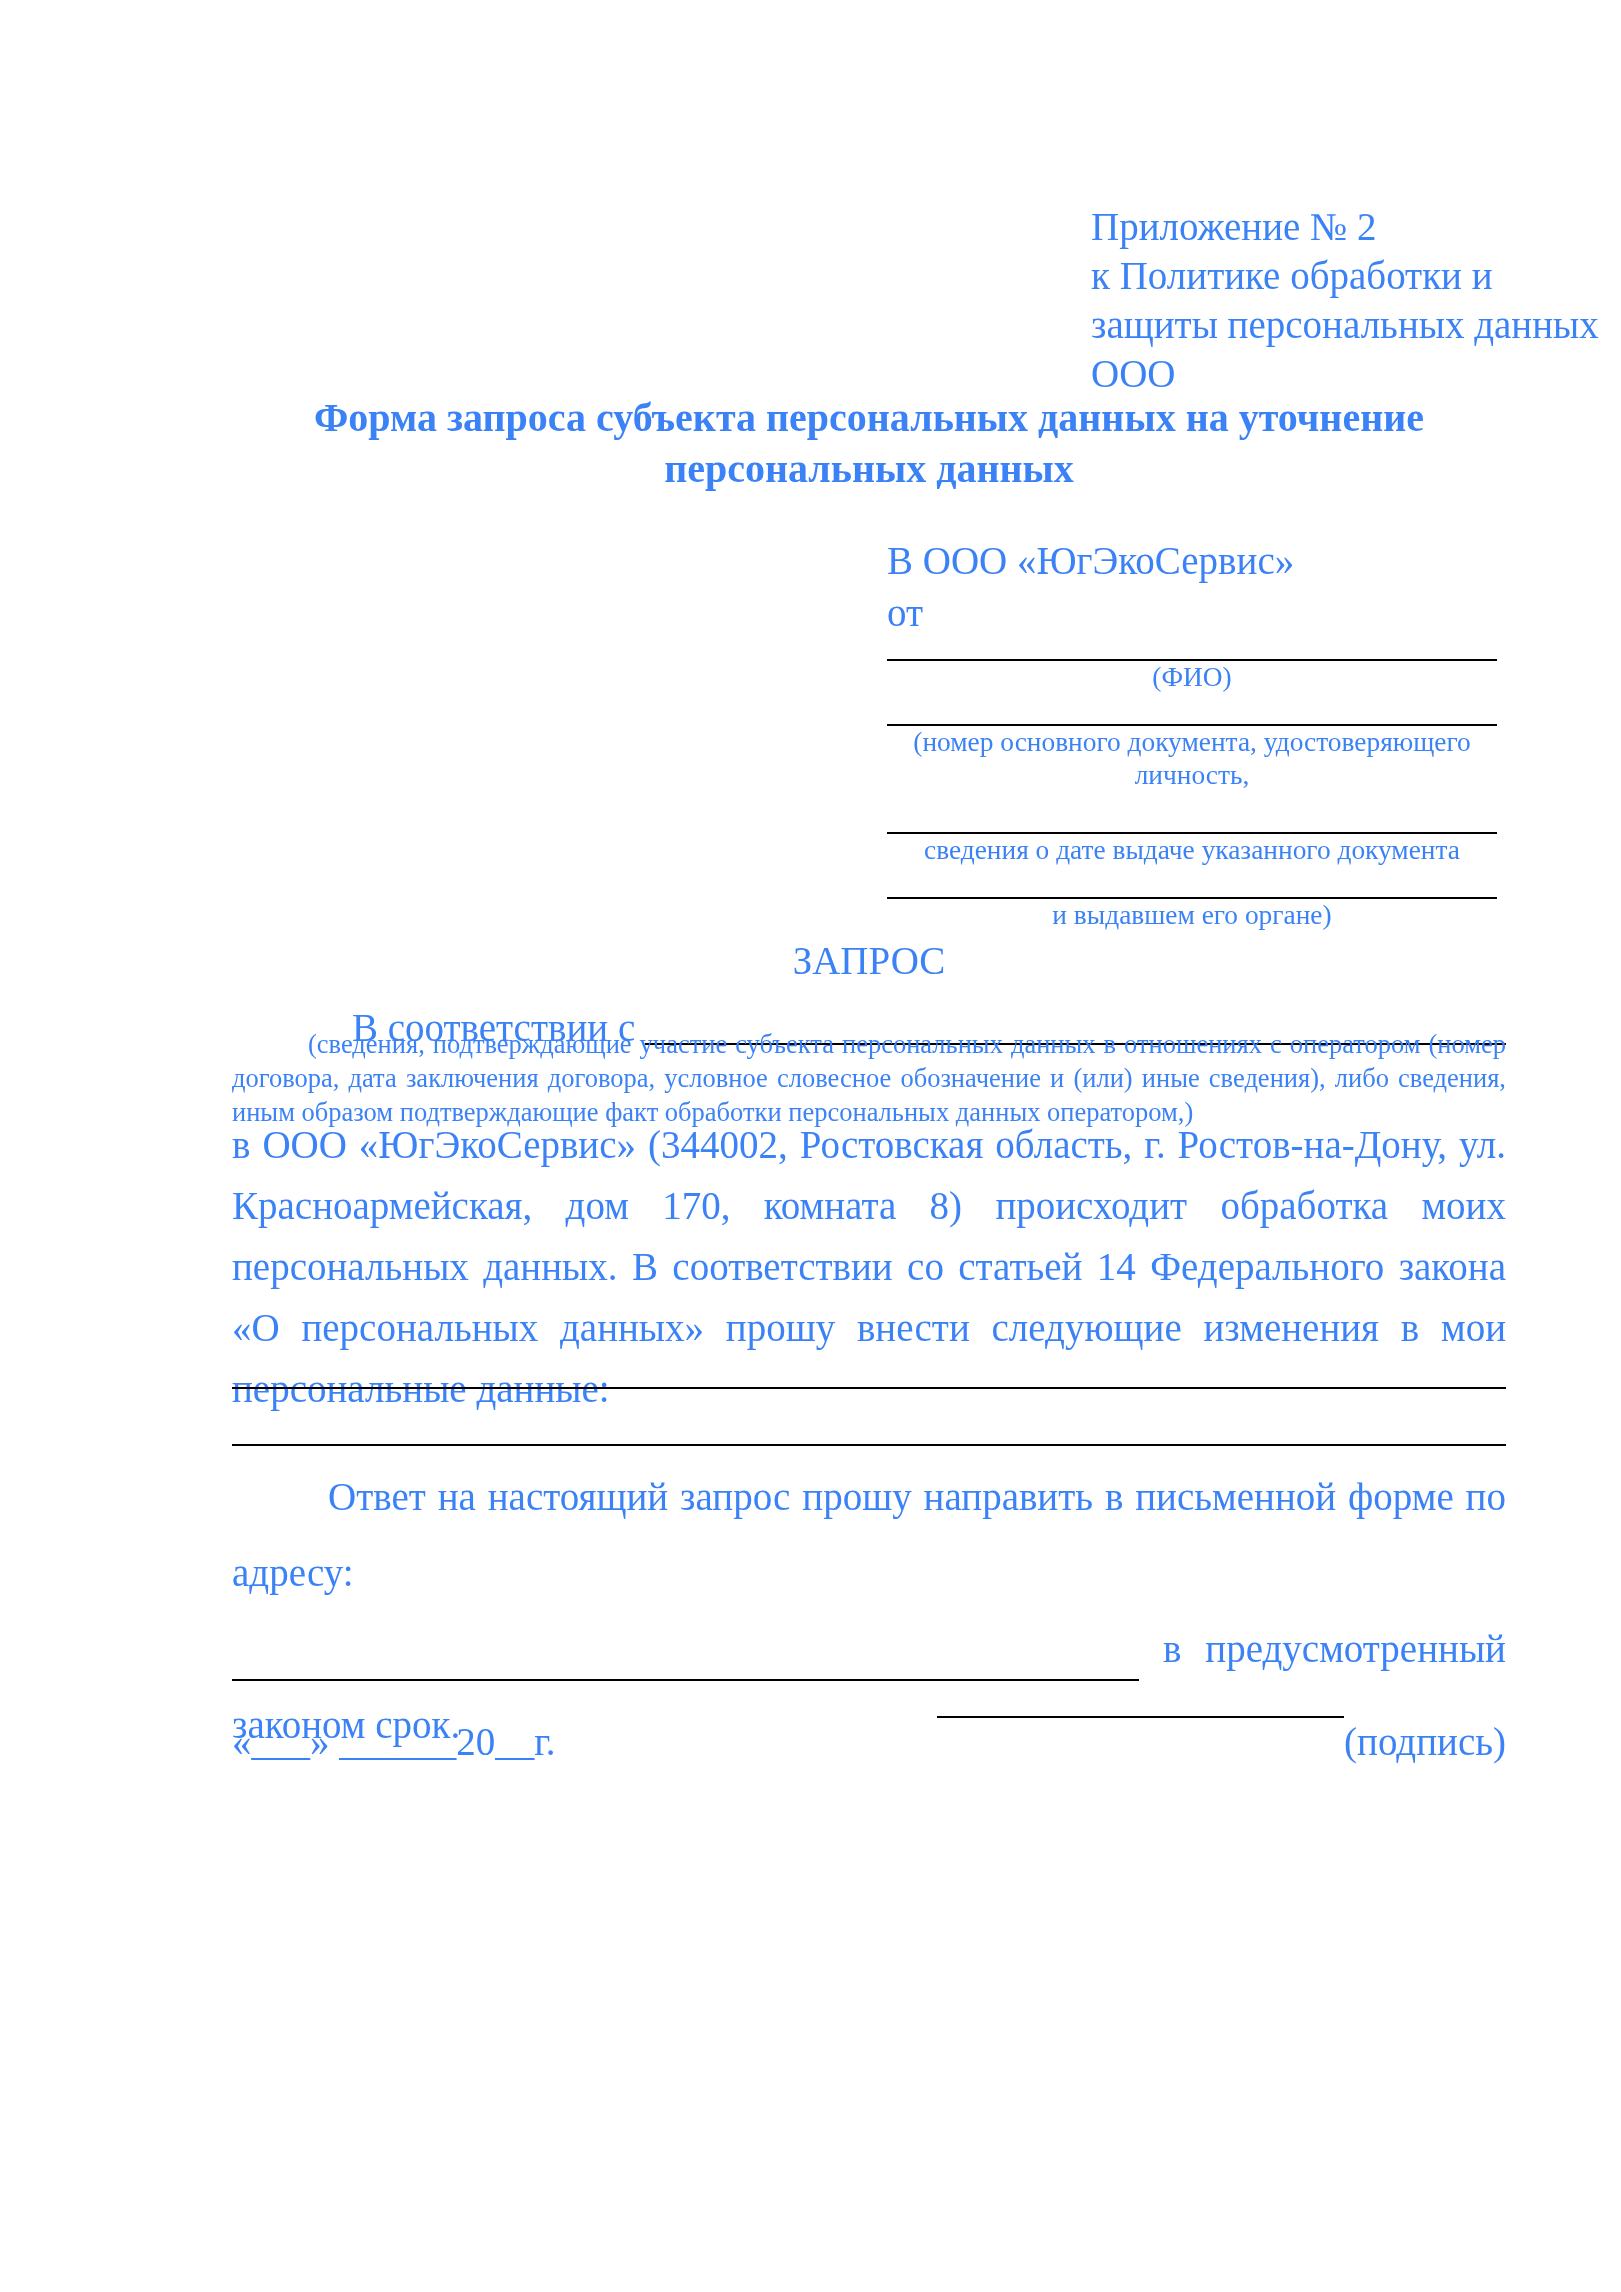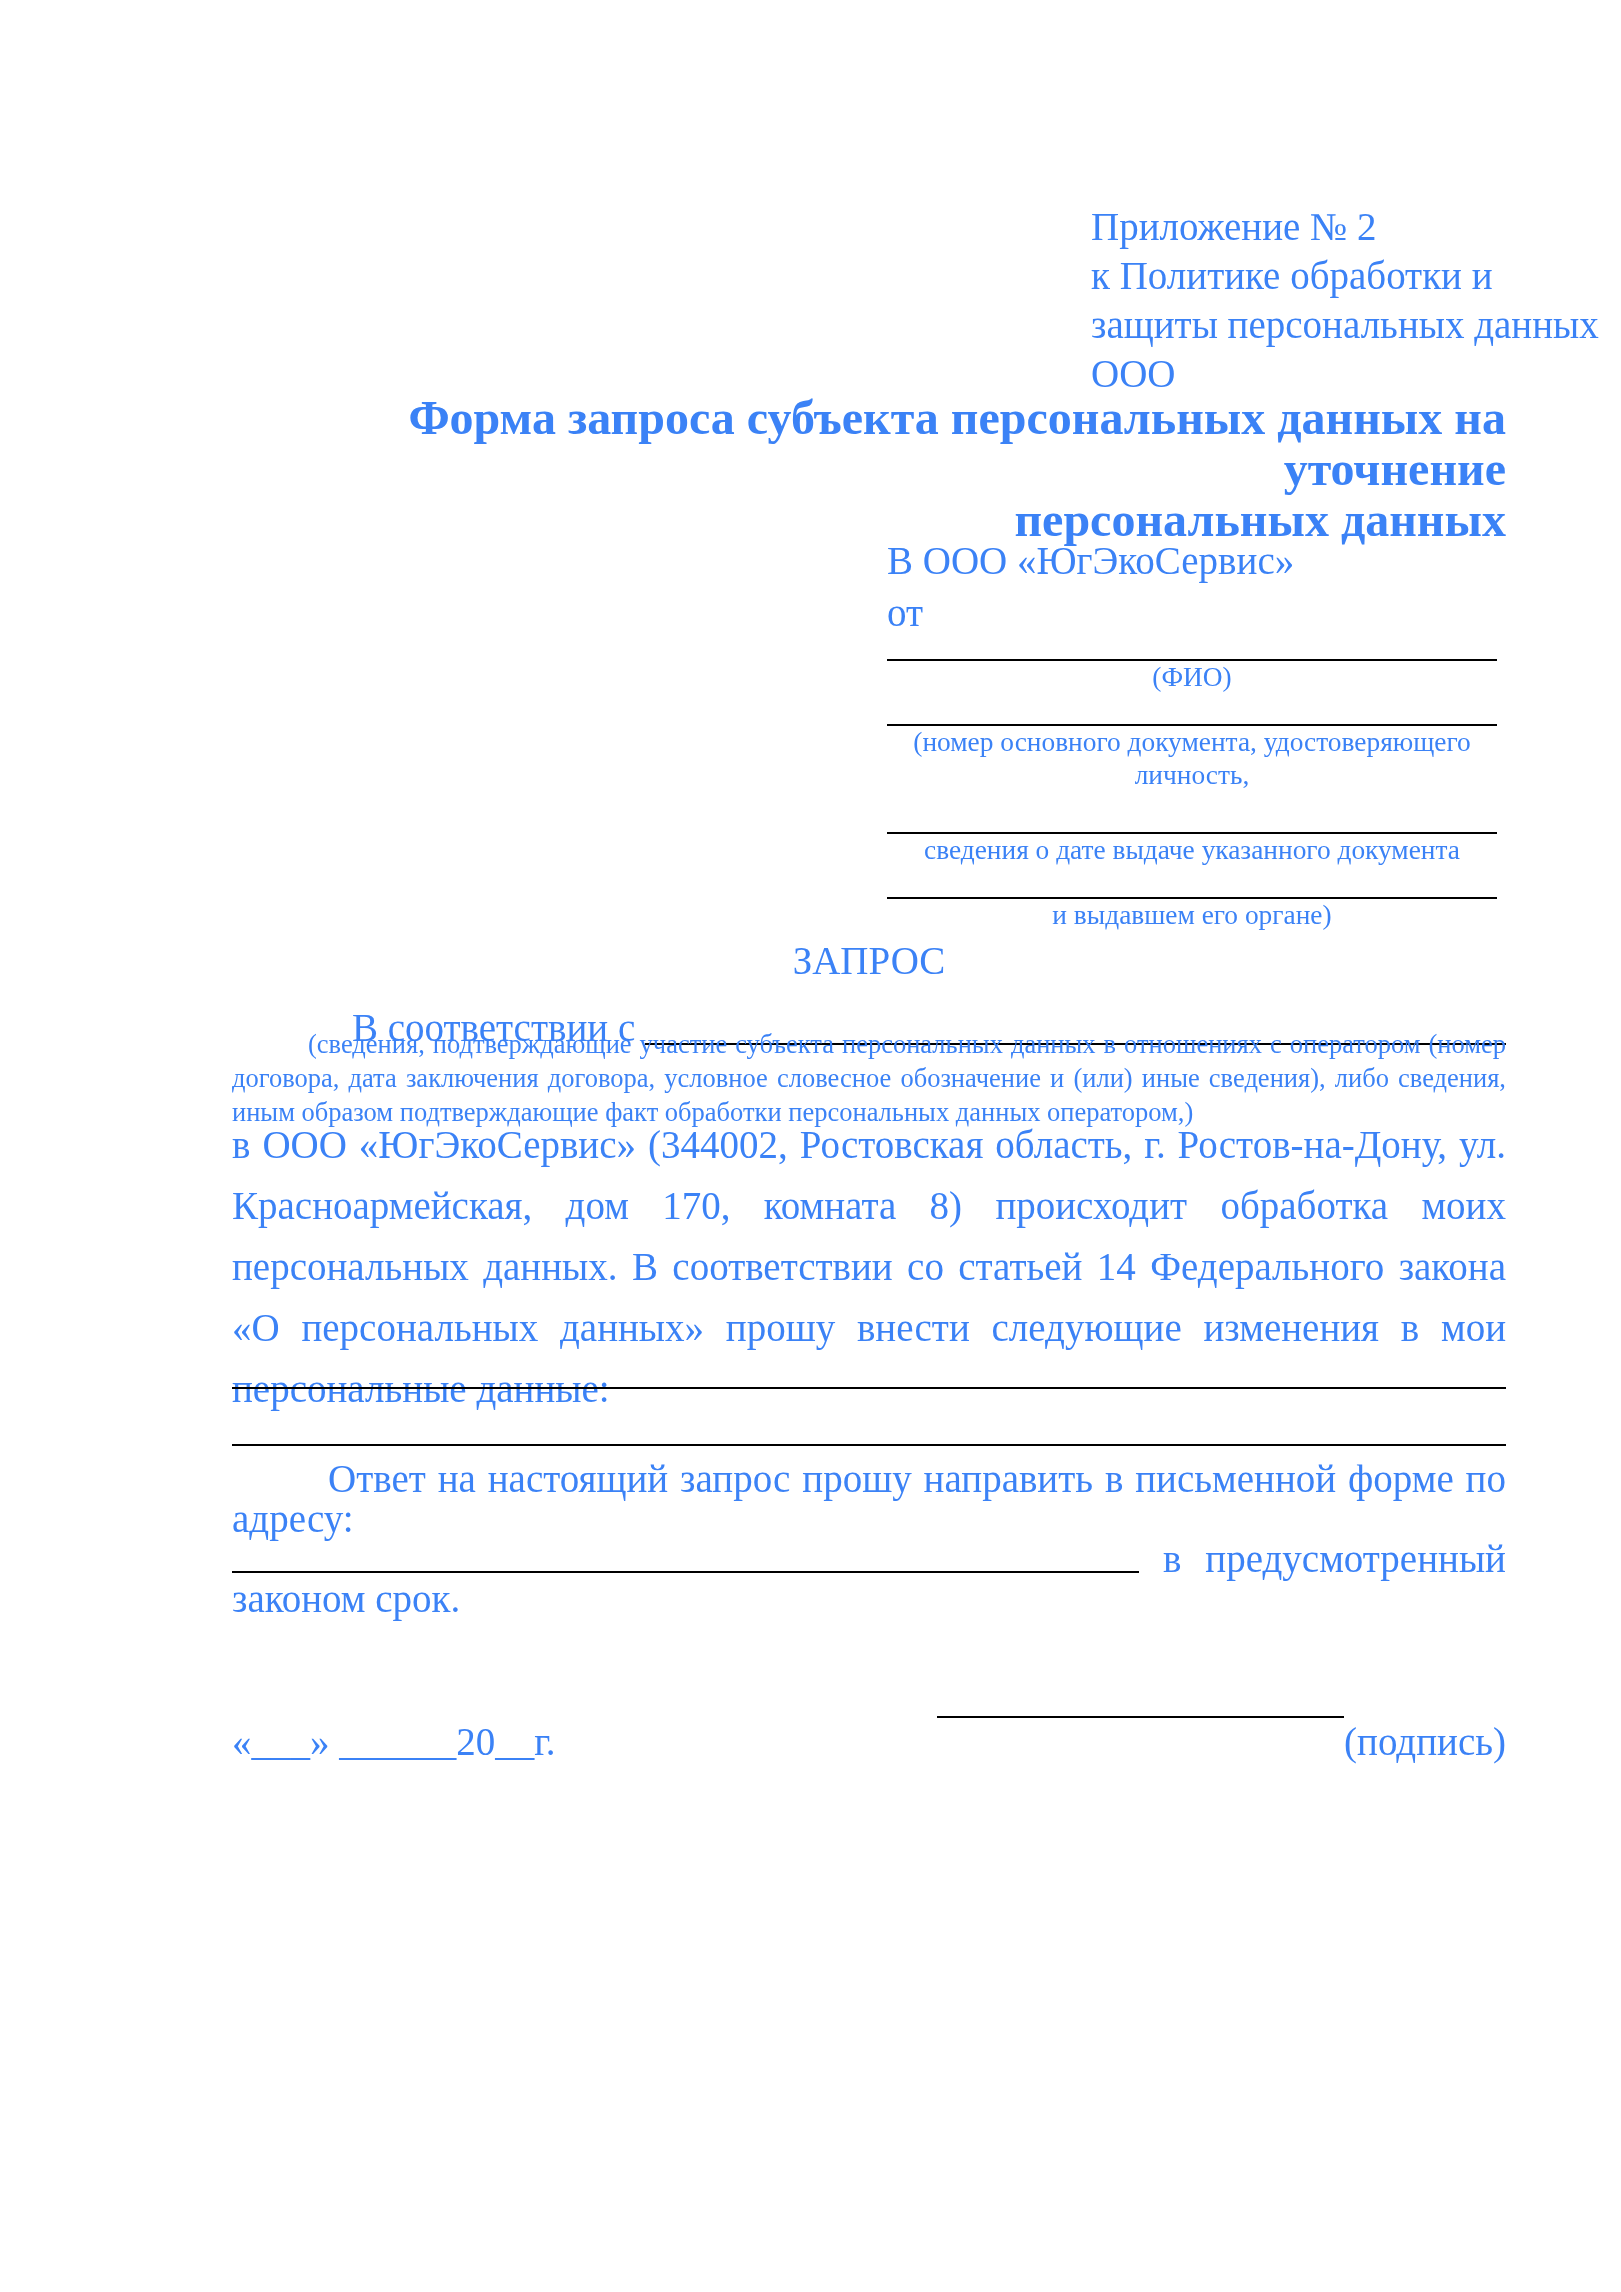--- a/index.html
+++ b/index.html
@@ -12,21 +12,21 @@
     font-size:39px;
     overflow:hidden;
     margin:0 auto;
   }
   .header-note{
     position:absolute;left:1091px;top:202px;
     line-height:49px;white-space:nowrap;
   }
   .doc-title{
     position:absolute;left:232px;top:392px;width:1274px;
-    text-align:right;font-weight:bold;font-size:48px;line-height:51px;
+    text-align:center;font-weight:bold;font-size:40px;line-height:51px;
   }
   .addressee{position:absolute;left:887px;top:537px;width:610px;}
   .addr-to{line-height:47px;}
   .addr-from{line-height:47px;margin-top:5px;}
   .blank{border-bottom:2px solid #000;}
   .blank-1{height:22.5px;}
   .blank-2{height:30px;}
   .blank-3{height:40px;}
   .blank-4{height:30px;}
   .field-caption{
@@ -47,21 +47,21 @@
     font-size:26.5px;line-height:34px;text-align:justify;text-indent:76px;
   }
   .body-par{
     position:absolute;left:232px;top:1114px;width:1274px;
     line-height:61px;text-align:justify;
   }
   .rule{position:absolute;left:232px;width:1274px;border-bottom:2.9px solid #000;height:0;}
   .rule-1{top:1387px;}
   .rule-2{top:1444px;}
   .reply{
-    position:absolute;left:232px;top:1459px;width:1274px;line-height:40px;
+    position:absolute;left:232px;top:1459px;width:1274px;line-height:76px;
   }
   .reply-l1{text-indent:96px;text-align:justify;text-align-last:justify;}
   .reply-l2{display:flex;justify-content:space-between;align-items:flex-end;}
   .reply-l2 .fill-addr{width:907px;border-bottom:2.9px solid #000;margin-bottom:5.9px;}
   .reply-l2 span{white-space:nowrap;}
   .bottom-row{
     position:absolute;left:232px;top:1688px;width:1274px;
     display:flex;justify-content:space-between;align-items:flex-end;line-height:51px;
   }
   .date-part{white-space:nowrap;}

